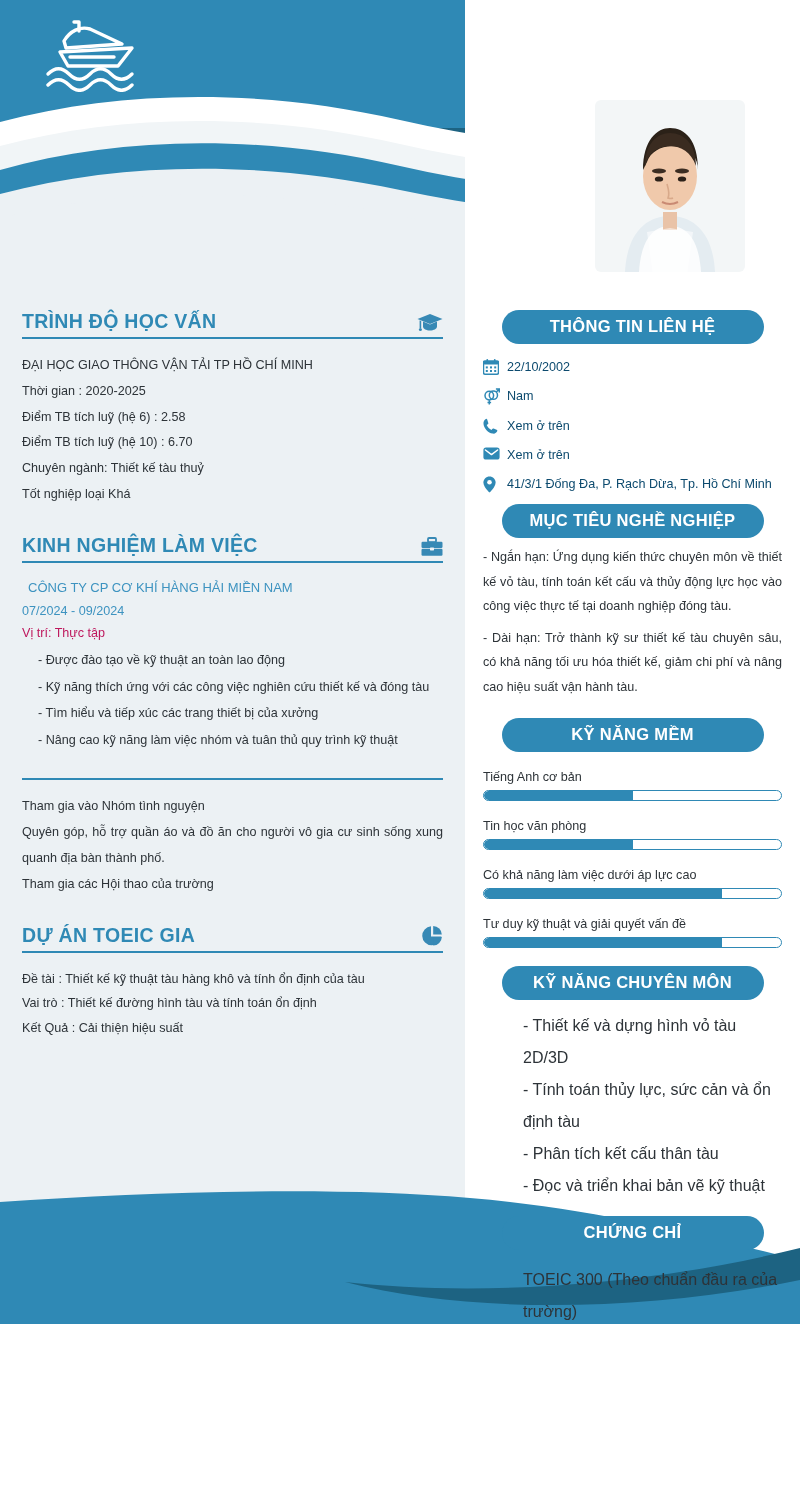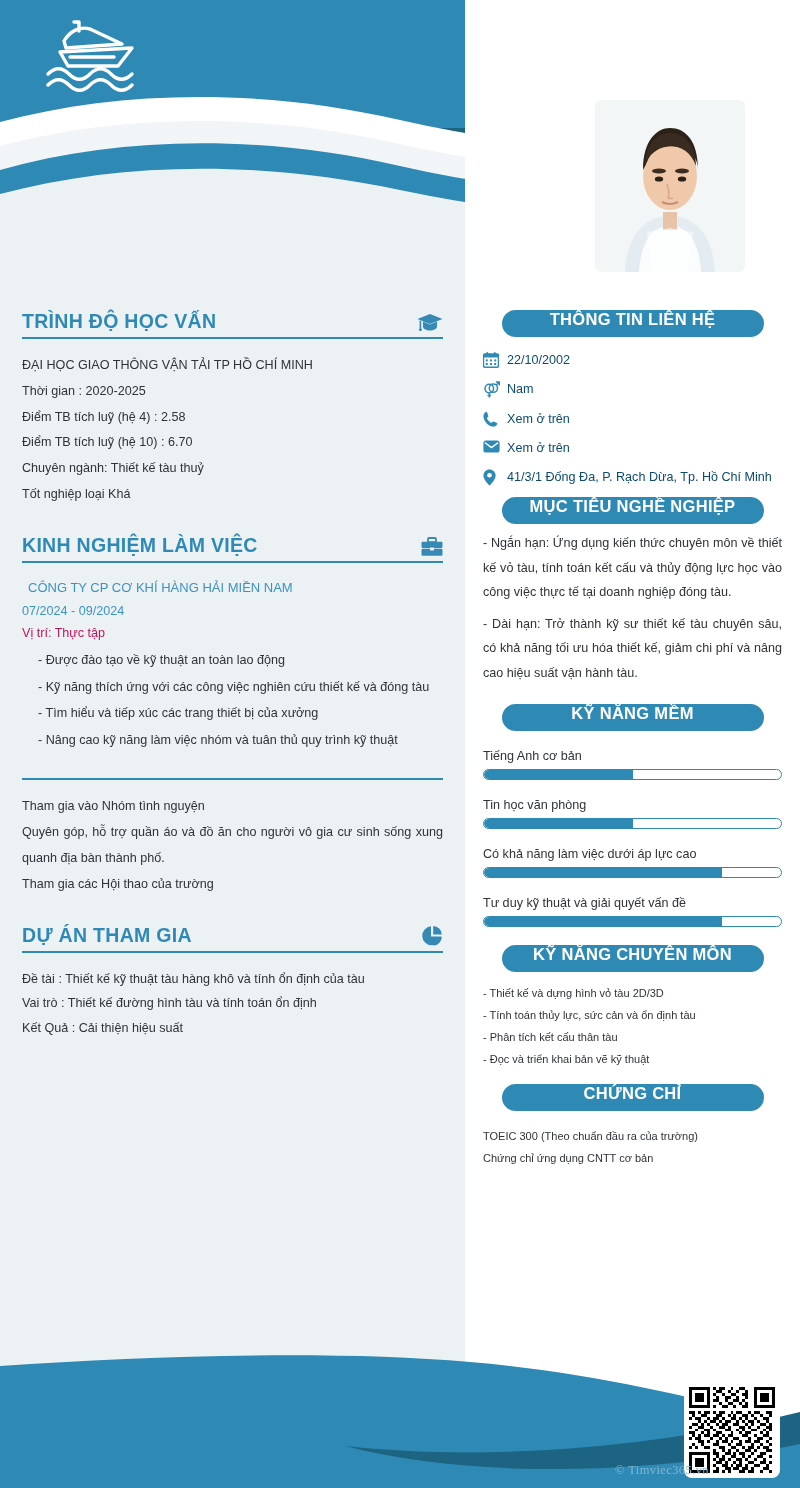--- a/index.html
+++ b/index.html
@@ -4,21 +4,21 @@
 <style>
   * { box-sizing: border-box; margin: 0; padding: 0; }
   html, body {
     width: 800px; height: 1488px;
     font-family: "Liberation Sans", sans-serif;
     background: #ffffff;
     overflow: hidden;
   }
   .page {
     position: relative;
-    width: 800px; height: 1488px;
+    width: 800px; height: 1324px;
     background: #ecf1f4;
     overflow: hidden;
   }
 
   
   .header-band {
     position: absolute; top: 0; left: 0;
     width: 800px; height: 130px;
     background: #2f89b5;
   }
@@ -107,21 +107,21 @@
     width: 335px;
     z-index: 6;
     padding: 0 18px;
   }
   .pill {
     background: #2f89b5;
     color: #fff;
     border-radius: 22px;
     text-align: center;
     font-size: 16.5px; font-weight: bold;
-    padding: 0 10px 8px;
+    padding: 7px 10px 8px;
     letter-spacing: .3px;
     margin: 0 auto;
     width: 262px;
   }
   .contact-list { margin-top: 14px; }
   .contact-row {
     display: flex; align-items: flex-start;
     margin-bottom: 11px;
     font-size: 12.6px; color: #0c4a6e;
     line-height: 1.45;
@@ -145,21 +145,21 @@
     background: #ffffff;
     overflow: hidden;
     position: relative;
   }
   .bar-fill {
     position: absolute; left: 0; top: 0; bottom: 0;
     background: #2f89b5;
     border-radius: 5px 0 0 5px;
   }
   .list-line {
-    font-size: 11px; color: #2d3338; line-height: 2.0;
+    font-size: 16px; color: #2d3338; line-height: 2.0; margin-left: 40px;
   }
   .mt14 { margin-top: 14px; }
   .mt10 { margin-top: 10px; }
   .mt18 { margin-top: 18px; }
 
   
   .footer-waves {
     position: absolute; bottom: 0; left: 0;
     width: 800px; height: 140px; z-index: 5;
   }
@@ -238,21 +238,21 @@
             <path d="M6 8.6 v5 c0 2.4 3.3 4 7 4 s7 -1.6 7 -4 v-5 l-7 2.9 Z"></path>
             <path d="M2.6 7.2 v7.8 h1.6 V7.9 Z"></path>
             <circle cx="3.4" cy="16.4" r="1.5"></circle>
           </svg>
         </span>
       </div>
       <div class="sec-rule"></div>
       <div class="body-text">
         <div>ĐẠI HỌC GIAO THÔNG VẬN TẢI TP HỒ CHÍ MINH</div>
         <div>Thời gian : 2020-2025</div>
-        <div>Điểm TB tích luỹ (hệ 4) : 2.58</div>
+        <div>Điểm TB tích luỹ (hệ 6) : 2.58</div>
         <div>Điểm TB tích luỹ (hệ 10) : 6.70</div>
         <div>Chuyên ngành: Thiết kế tàu thuỷ</div>
         <div>Tốt nghiệp loại Khá</div>
       </div>
     </div>
 
     <div class="sec-gap"></div>
 
     <div>
       <div class="sec-head">
@@ -284,21 +284,21 @@
         <div> Tham gia vào Nhóm tình nguyện</div>
         <div style="text-align:justify">Quyên góp, hỗ trợ quần áo và đồ ăn cho người vô gia cư sinh sống xung quanh địa bàn thành phố.</div>
         <div>Tham gia các Hội thao của trường</div>
       </div>
     </div>
 
     <div class="sec-gap"></div>
 
     <div>
       <div class="sec-head">
-        <span class="sec-title">DỰ ÁN THAM GIA</span>
+        <span class="sec-title">DỰ ÁN TOEIC GIA</span>
         <span class="sec-icon">
           <svg width="22" height="22" viewBox="0 0 22 22" fill="#3789b5">
             <path d="M10 1.2 A9.6 9.6 0 1 0 20.4 11.6 L10 11.6 Z"></path>
             <path d="M12.2 0.9 V9.4 H20.8 A8.8 8.8 0 0 0 12.2 0.9 Z"></path>
             <path d="M12.2 11.9 V20.6 A8.8 8.8 0 0 0 20.8 11.9 Z"></path>
           </svg>
         </span>
       </div>
       <div class="sec-rule"></div>
       <div class="body-text tight">

